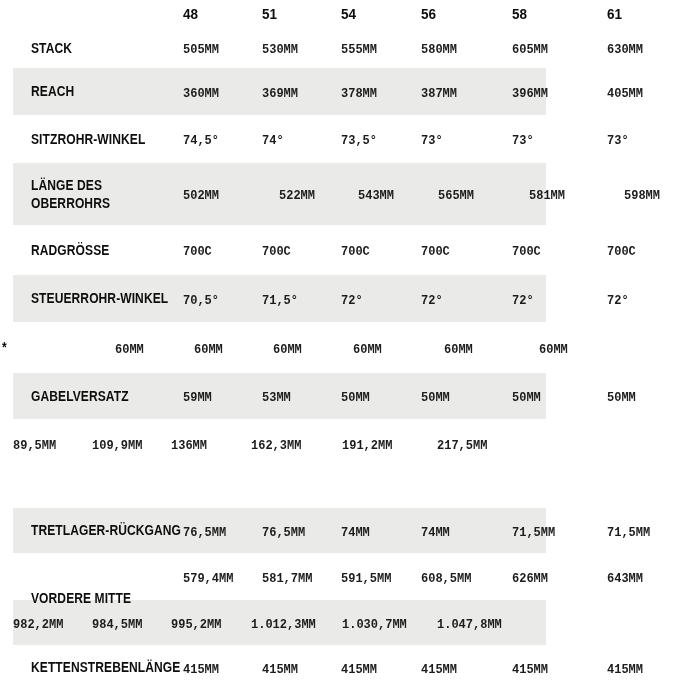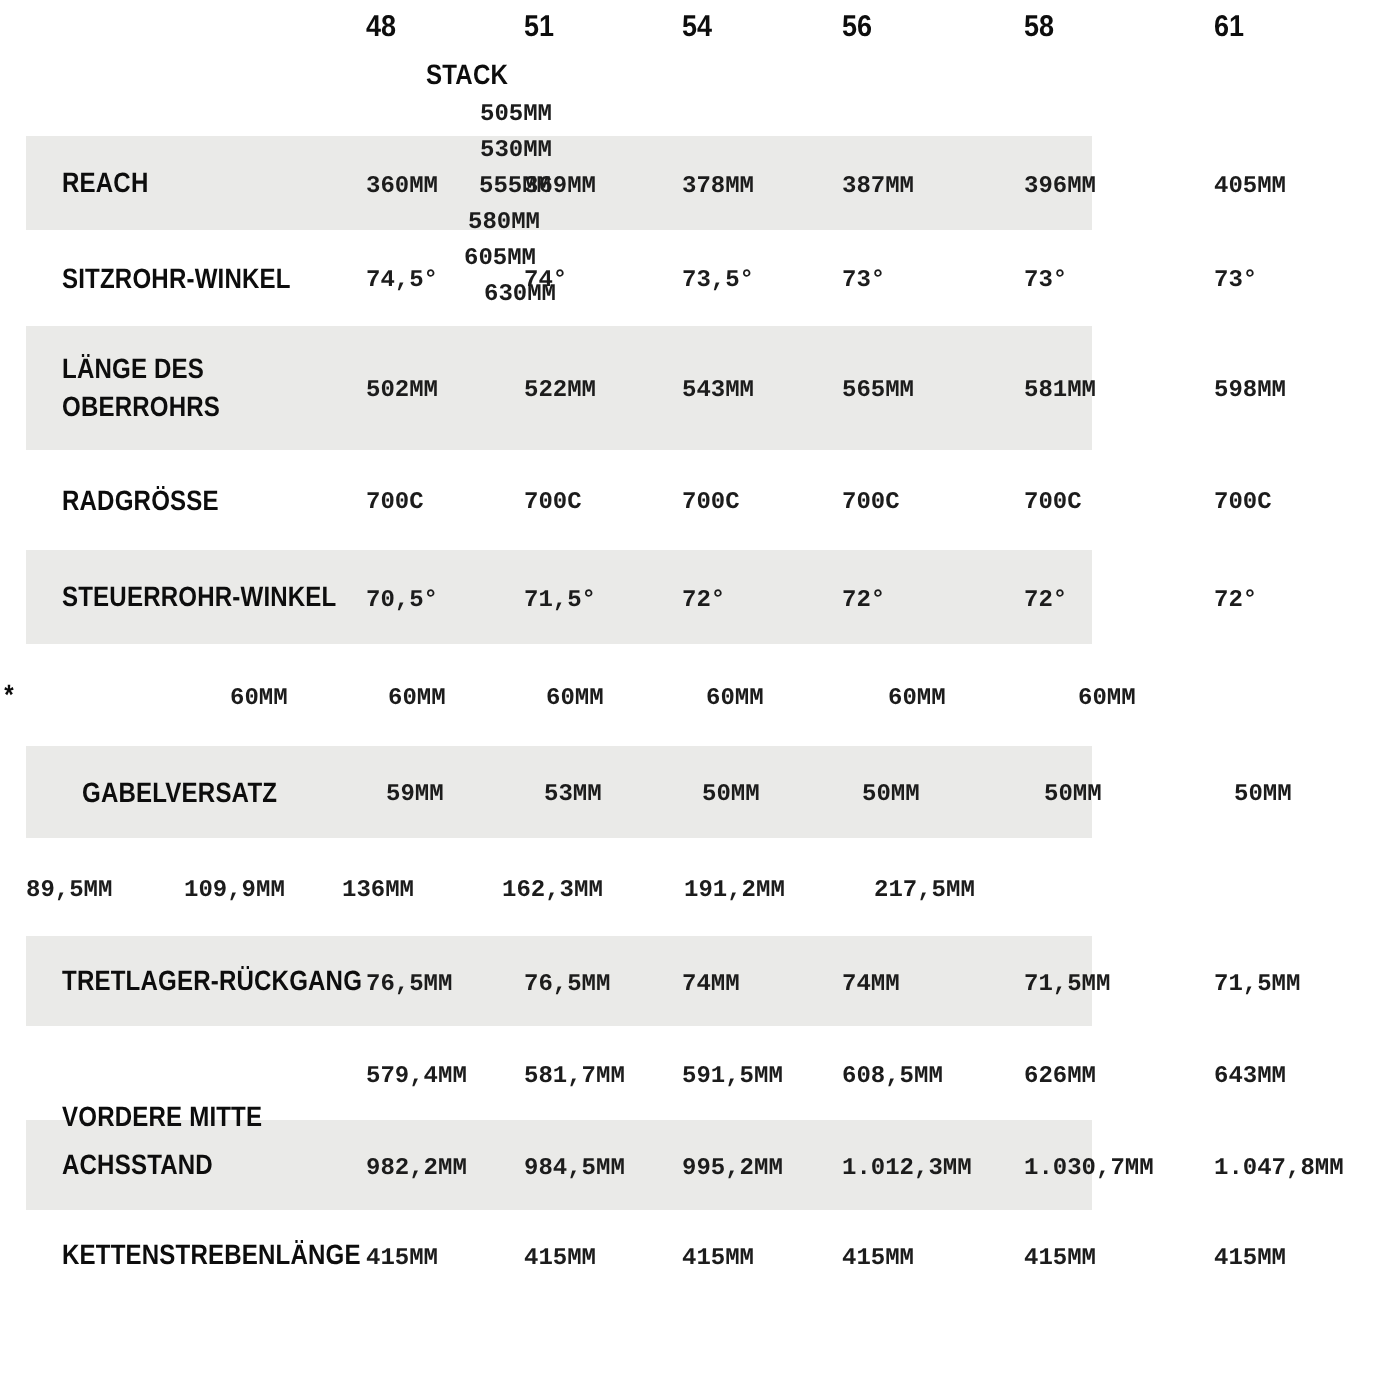--- a/index.html
+++ b/index.html
@@ -28,28 +28,28 @@
   .trow {
     display: flex;
     align-items: center;
     height: 47px;
     margin: 0 18px 0 13px;
     background: transparent;
   }
   
   .tbody .trow:nth-child(even) { background: var(--shaded-bg, #eaeae8); }
   
-  .tbody .trow:nth-child(1)  { height: 40px; flex-direction: column; }
+  .tbody .trow:nth-child(1)  { height: 40px; }
   .tbody .trow:nth-child(3)  { height: 48px; }
   .tbody .trow:nth-child(4)  { height: 62px; }
   .tbody .trow:nth-child(5)  { height: 50px; }
   .tbody .trow:nth-child(7)  { height: 51px; justify-content: center; }
   .tbody .trow:nth-child(8)  { height: 46px; }
   .tbody .trow:nth-child(9)  { height: 49px; }
-  .tbody .trow:nth-child(10) { height: 45px; }
+  .tbody .trow:nth-child(10) { height: 45px; margin-top: 40px; }
   .tbody .trow:nth-child(12) { height: 45px; }
   .tbody .trow:nth-child(13) { height: 45px; }
   .tbody .trow:nth-child(14) { height: 50px; }
 
   .cell { flex: 0 0 auto; box-sizing: border-box; overflow: visible; }
   .label-cell { padding-left: 18px; }
 
   .label-text {
     display: inline-block;
     font-weight: bold;
@@ -115,21 +115,21 @@
         <div class="cell" style="width: 79px;"><span class="value-text">74°</span></div>
         <div class="cell" style="width: 80px;"><span class="value-text">73,5°</span></div>
         <div class="cell" style="width: 91px;"><span class="value-text">73°</span></div>
         <div class="cell" style="width: 95px;"><span class="value-text">73°</span></div>
         <div class="cell" style="width: 75px;"><span class="value-text">73°</span></div>
       </div>
       <div class="trow">
         <div class="cell label-cell" style="width: 170px;"><span class="label-text">LÄNGE DES
 OBERROHRS</span></div>
         <div class="cell" style="width: 79px;"><span class="value-text">502MM</span></div>
-        <div class="cell" style="width: 79px;"><span class="value-text">522MM</span></div>
+        <div class="cell" style="width: 79px; margin-left: 17px;"><span class="value-text">522MM</span></div>
         <div class="cell" style="width: 80px;"><span class="value-text">543MM</span></div>
         <div class="cell" style="width: 91px;"><span class="value-text">565MM</span></div>
         <div class="cell" style="width: 95px;"><span class="value-text">581MM</span></div>
         <div class="cell" style="width: 75px;"><span class="value-text">598MM</span></div>
       </div>
       <div class="trow">
         <div class="cell label-cell" style="width: 170px;"><span class="label-text">RADGRÖSSE</span></div>
         <div class="cell" style="width: 79px;"><span class="value-text">700C</span></div>
         <div class="cell" style="width: 79px;"><span class="value-text">700C</span></div>
         <div class="cell" style="width: 80px;"><span class="value-text">700C</span></div>
@@ -149,21 +149,21 @@
       <div class="trow">
         <div class="cell label-cell" style="width: 170px;"><span class="label-text">TRAIL *</span></div>
         <div class="cell" style="width: 79px;"><span class="value-text">60MM</span></div>
         <div class="cell" style="width: 79px;"><span class="value-text">60MM</span></div>
         <div class="cell" style="width: 80px;"><span class="value-text">60MM</span></div>
         <div class="cell" style="width: 91px;"><span class="value-text">60MM</span></div>
         <div class="cell" style="width: 95px;"><span class="value-text">60MM</span></div>
         <div class="cell" style="width: 75px;"><span class="value-text">60MM</span></div>
       </div>
       <div class="trow">
-        <div class="cell label-cell" style="width: 170px; margin-left: 10px;"><span class="label-text">GABELVERSATZ</span></div>
+        <div class="cell label-cell" style="width: 170px;"><span class="label-text">GABELVERSATZ</span></div>
         <div class="cell" style="width: 79px;"><span class="value-text">59MM</span></div>
         <div class="cell" style="width: 79px;"><span class="value-text">53MM</span></div>
         <div class="cell" style="width: 80px;"><span class="value-text">50MM</span></div>
         <div class="cell" style="width: 91px;"><span class="value-text">50MM</span></div>
         <div class="cell" style="width: 95px;"><span class="value-text">50MM</span></div>
         <div class="cell" style="width: 75px;"><span class="value-text">50MM</span></div>
       </div>
       <div class="trow">
         <div class="cell" style="width: 79px;"><span class="value-text">89,5MM</span></div>
         <div class="cell" style="width: 79px;"><span class="value-text">109,9MM</span></div>
@@ -184,21 +184,20 @@
       <div class="trow">
         <div class="cell label-cell" style="width: 170px; margin-top: 44px;"><span class="label-text">VORDERE MITTE</span></div>
         <div class="cell" style="width: 79px;"><span class="value-text">579,4MM</span></div>
         <div class="cell" style="width: 79px;"><span class="value-text">581,7MM</span></div>
         <div class="cell" style="width: 80px;"><span class="value-text">591,5MM</span></div>
         <div class="cell" style="width: 91px;"><span class="value-text">608,5MM</span></div>
         <div class="cell" style="width: 95px;"><span class="value-text">626MM</span></div>
         <div class="cell" style="width: 75px;"><span class="value-text">643MM</span></div>
       </div>
       <div class="trow">
-        <div class="cell label-cell" style="width: 170px;"><span class="label-text">ACHSSTAND</span></div>
         <div class="cell" style="width: 79px;"><span class="value-text">982,2MM</span></div>
         <div class="cell" style="width: 79px;"><span class="value-text">984,5MM</span></div>
         <div class="cell" style="width: 80px;"><span class="value-text">995,2MM</span></div>
         <div class="cell" style="width: 91px;"><span class="value-text">1.012,3MM</span></div>
         <div class="cell" style="width: 95px;"><span class="value-text">1.030,7MM</span></div>
         <div class="cell" style="width: 75px;"><span class="value-text">1.047,8MM</span></div>
       </div>
       <div class="trow">
         <div class="cell label-cell" style="width: 170px;"><span class="label-text">KETTENSTREBENLÄNGE</span></div>
         <div class="cell" style="width: 79px;"><span class="value-text">415MM</span></div>

